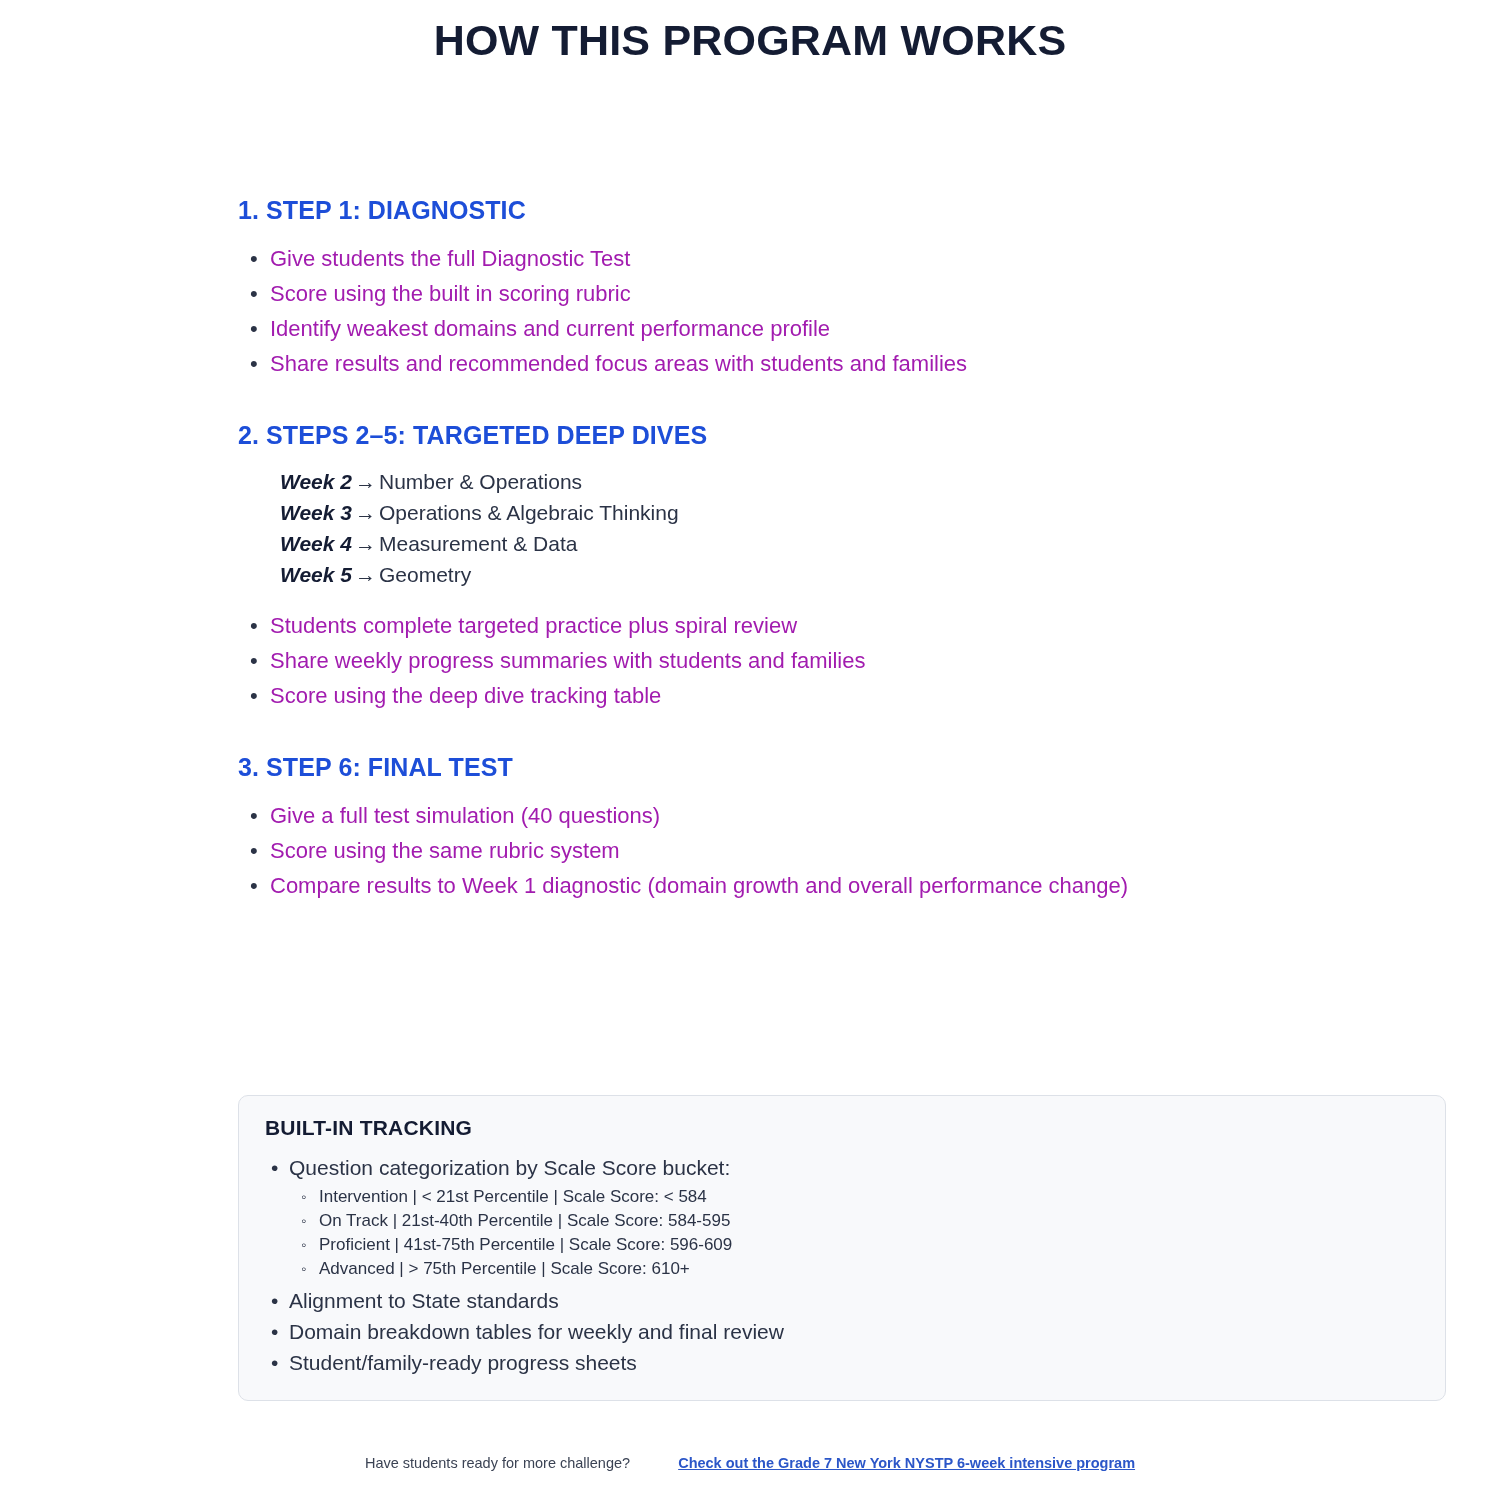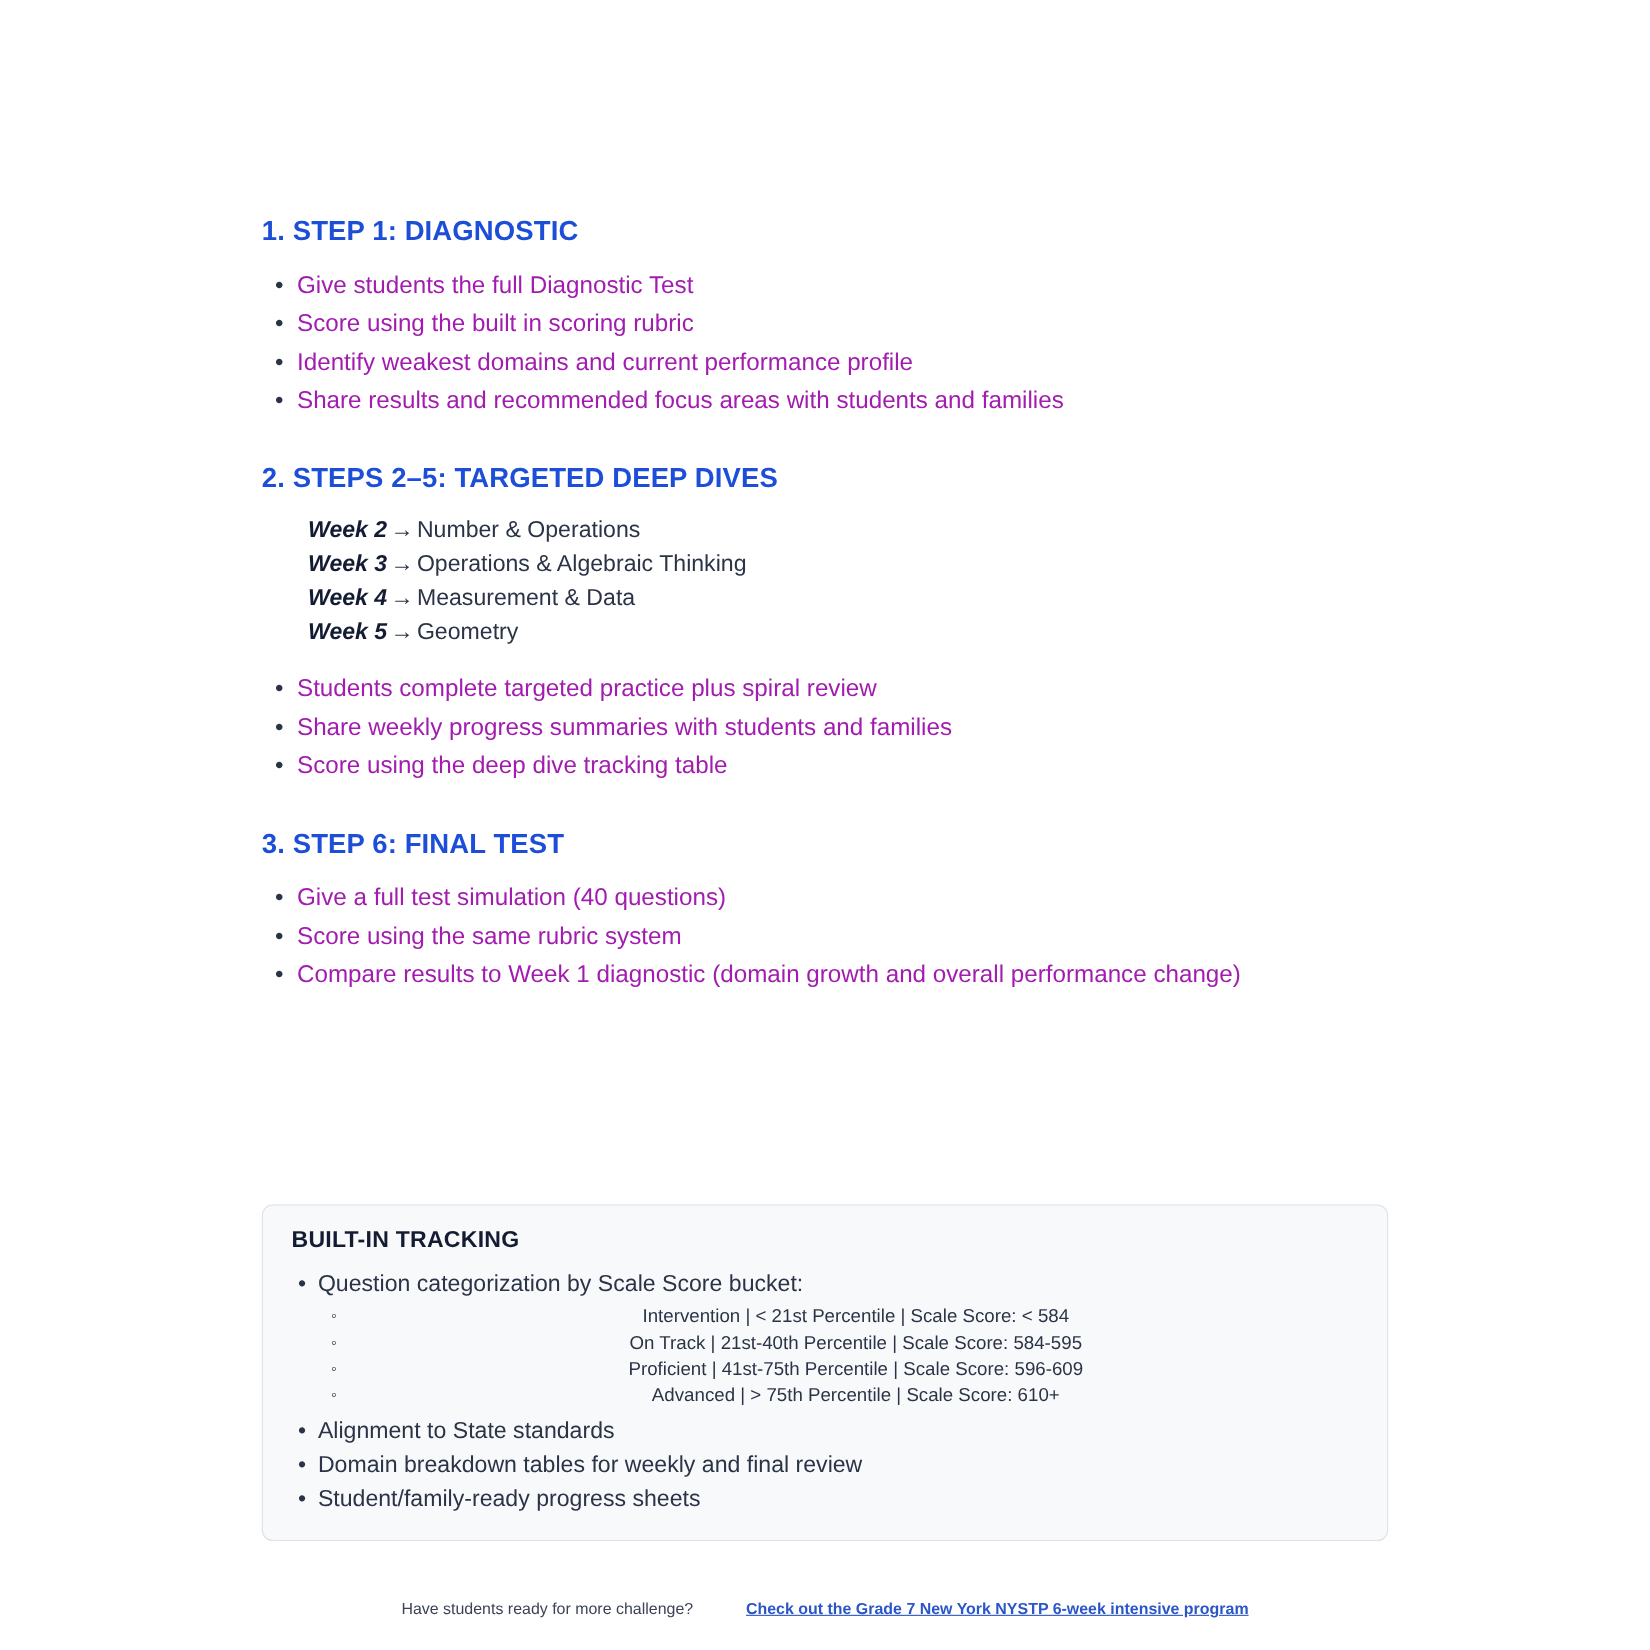--- a/index.html
+++ b/index.html
@@ -80,21 +80,21 @@
     font-style: italic;
   }
   .arrow {
     color: #2b3346;
     padding: 0 3px;
   }
   .tracking-box {
     position: absolute;
     left: 238px;
     top: 1095px;
-    width: 1024px;
+    width: 1208px;
     box-sizing: border-box;
     border: 1px solid #dde1e8;
     border-radius: 10px;
     background: #f8f9fb;
     padding: 20px 24px 22px 24px;
   }
   .tracking-title {
     font-size: 21px;
     font-weight: bold;
     color: #141c33;
@@ -116,21 +116,20 @@
   .track-list > li:before {
     content: "\2022";
     position: absolute;
     left: 8px;
     top: 0;
   }
   .sub-list {
     margin: 2px 0 4px 0;
     padding: 0;
     list-style: none;
-    text-align: center;
   }
   .sub-list li {
     font-size: 17px;
     line-height: 24px;
     color: #2b3346;
     padding-left: 30px;
     position: relative;
   }
   .sub-list li:before {
     content: "\25E6";
@@ -153,20 +152,21 @@
     font-weight: bold;
     text-decoration: underline;
     margin-left: 44px;
   }
 </style>
 </head>
 <body>
 
 <div class="page">
 
+  <h1 class="title">HOW THIS PROGRAM WORKS</h1>
 
   <div class="content">
 
     <div class="section">
       <div class="step-heading">1. STEP 1: DIAGNOSTIC</div>
       <ul class="bullets">
         <li>Give students the full Diagnostic Test</li>
         <li>Score using the built in scoring rubric</li>
         <li>Identify weakest domains and current performance profile</li>
         <li>Share results and recommended focus areas with students and families</li>

